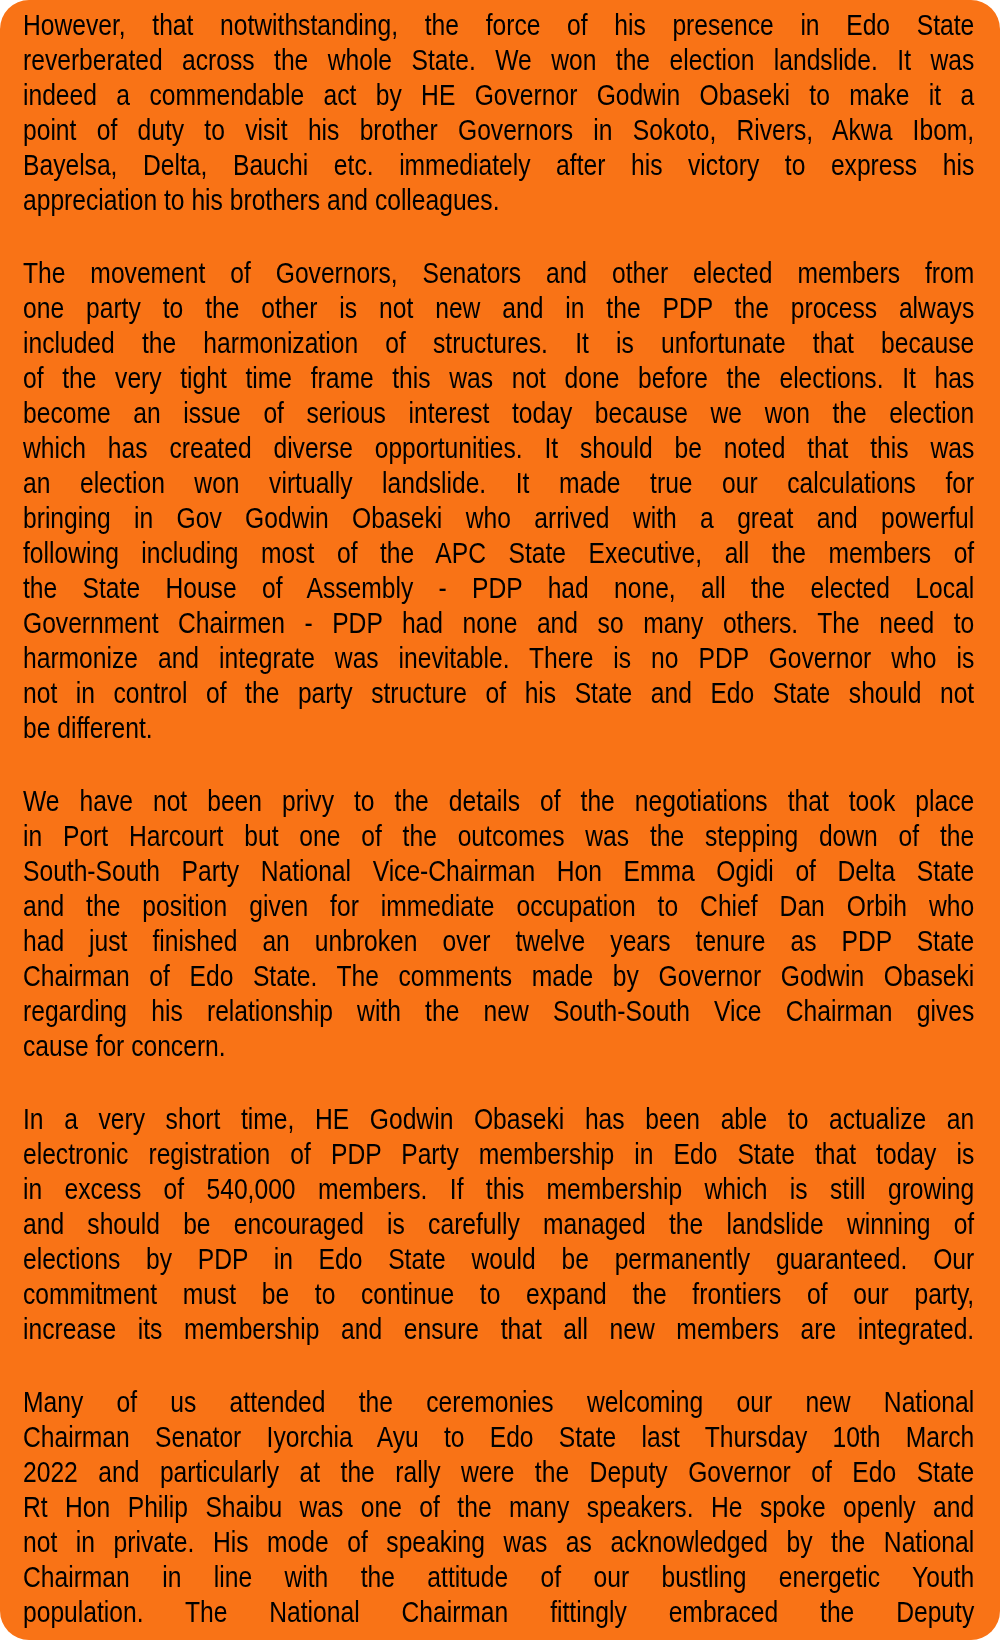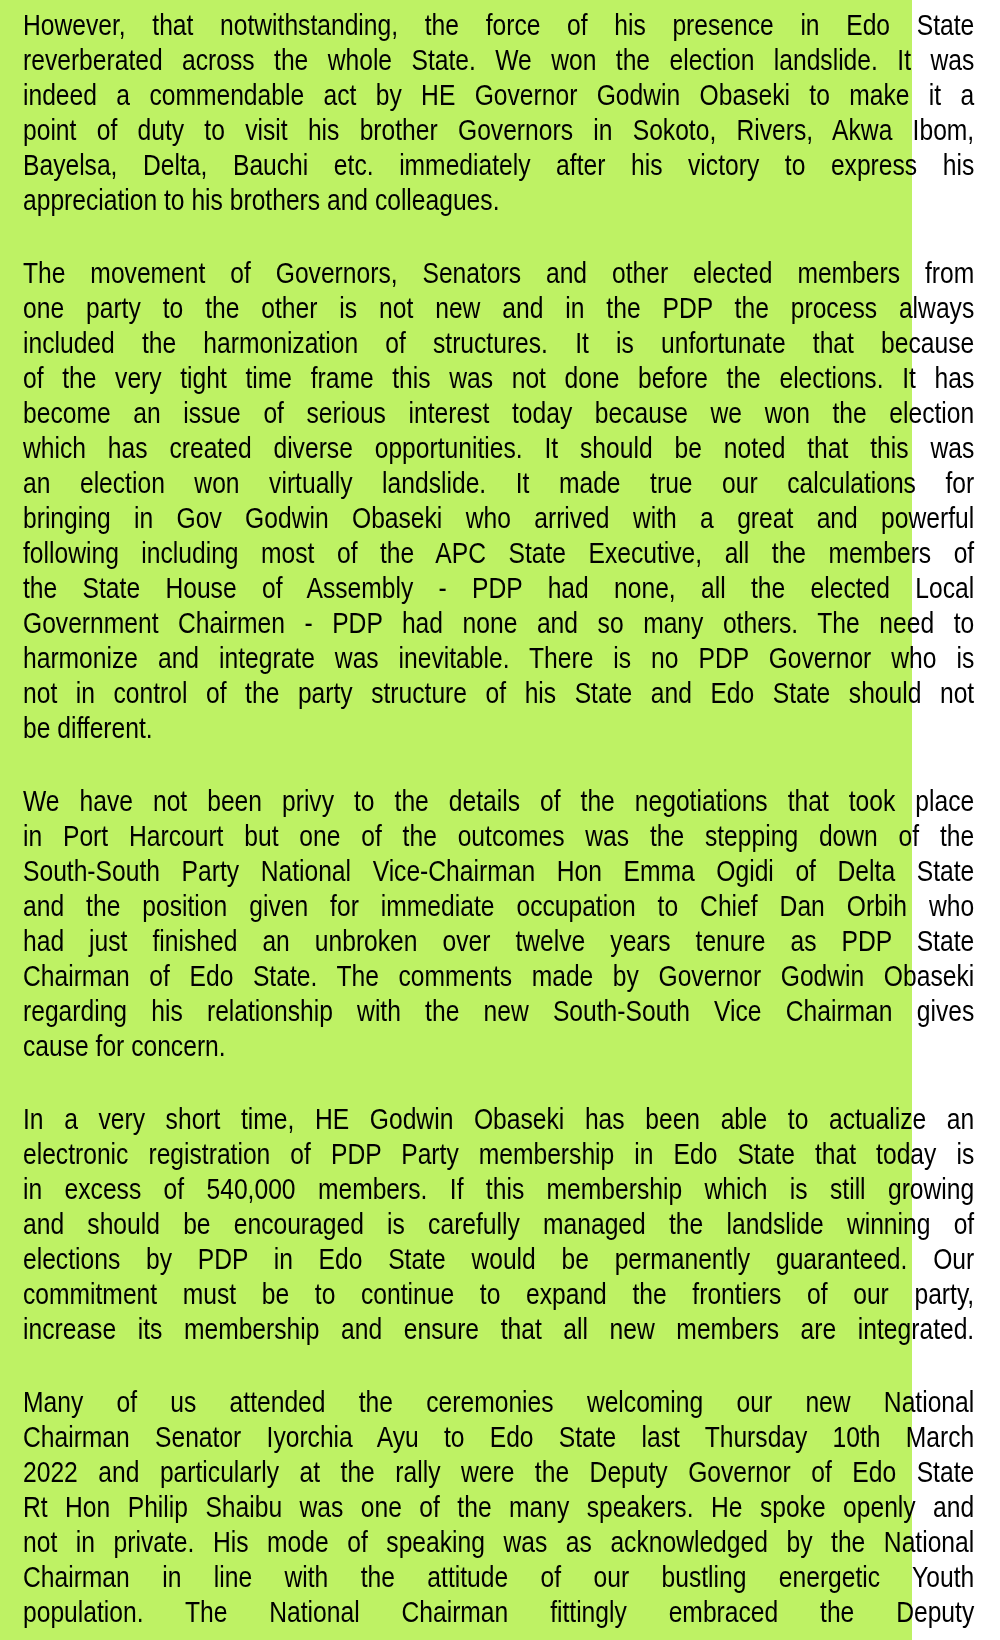--- a/index.html
+++ b/index.html
@@ -8,23 +8,24 @@
     background: #ffffff;
   }
   body {
     width: 1000px;
     height: 1640px;
     overflow: hidden;
     position: relative;
   }
   .page {
     position: relative;
-    width: 912px;
+    width: 1000px;
     height: 1640px;
-    background: #bef264;
+    background: #f97316;
+    border-radius: 29px;
   }
   
   .text-block {
     position: absolute;
     left: 23px;
     top: 8px;
     width: 1120px;
     transform: scaleX(0.8493);
     transform-origin: 0 0;
     font-family: "Liberation Sans", sans-serif;

